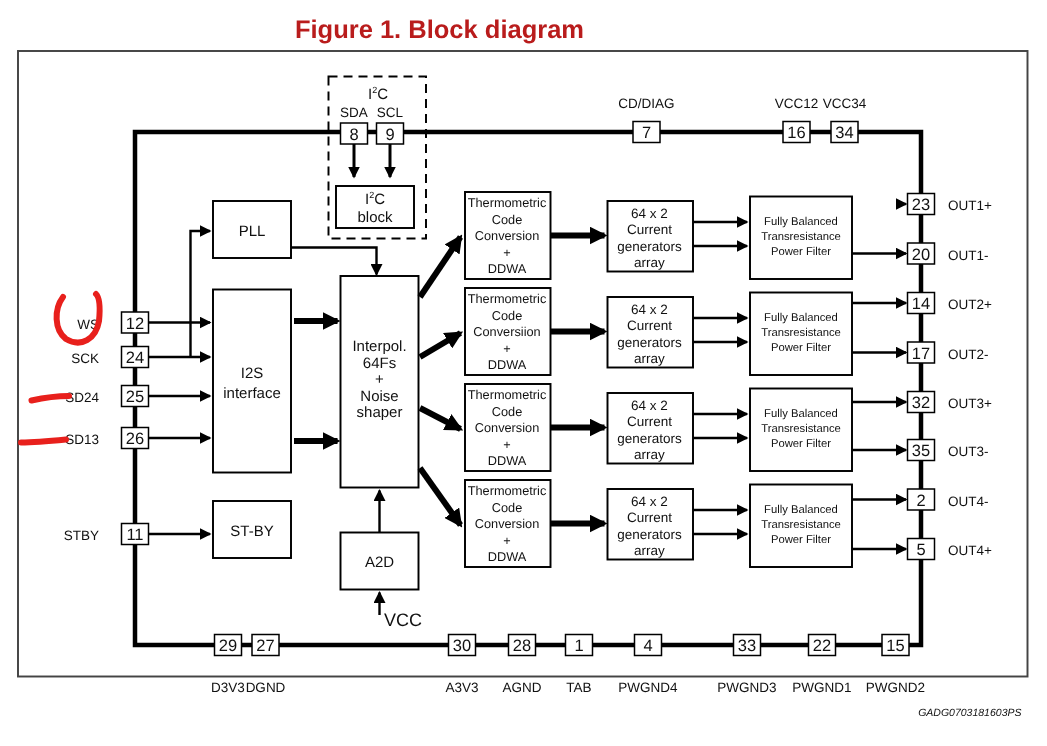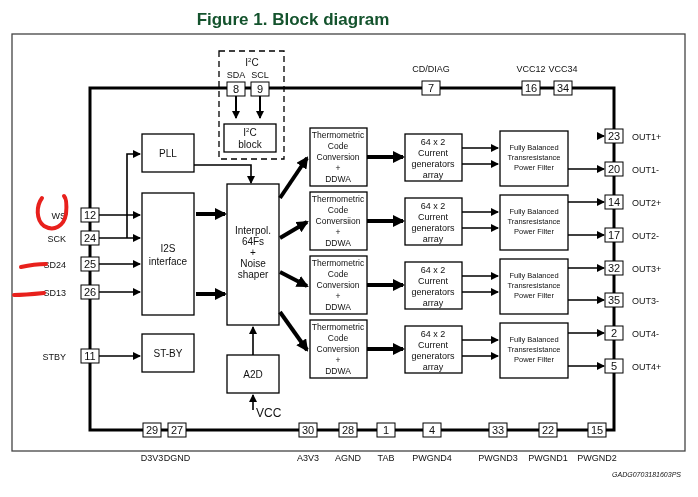--- a/index.html
+++ b/index.html
@@ -1,17 +1,17 @@
 <!DOCTYPE html>
 <html><head>
 <meta charset="utf-8">
 <style>
   html, body { margin:0; padding:0; background:#ffffff; }
   body { width:698px; height:497px; position:relative; overflow:hidden; font-family:"Liberation Sans", sans-serif; }
-  #title { position:absolute; left:0; top:10px; width:586px; text-align:center; font-weight:bold; font-size:17px; color:#14532d; }
+  #title { position:absolute; left:0; top:10px; width:586px; text-align:center; font-weight:bold; font-size:17px; color:#b91c1c; }
   svg { position:absolute; left:0; top:0; }
   svg text { font-family:"Liberation Sans", sans-serif; fill:#111; }
 </style>
 </head>
 <body>
 
 <div id="title">Figure 1. Block diagram</div>
 
 <svg id="diagram" width="698" height="497" viewBox="0 0 698 497">
   <defs>

